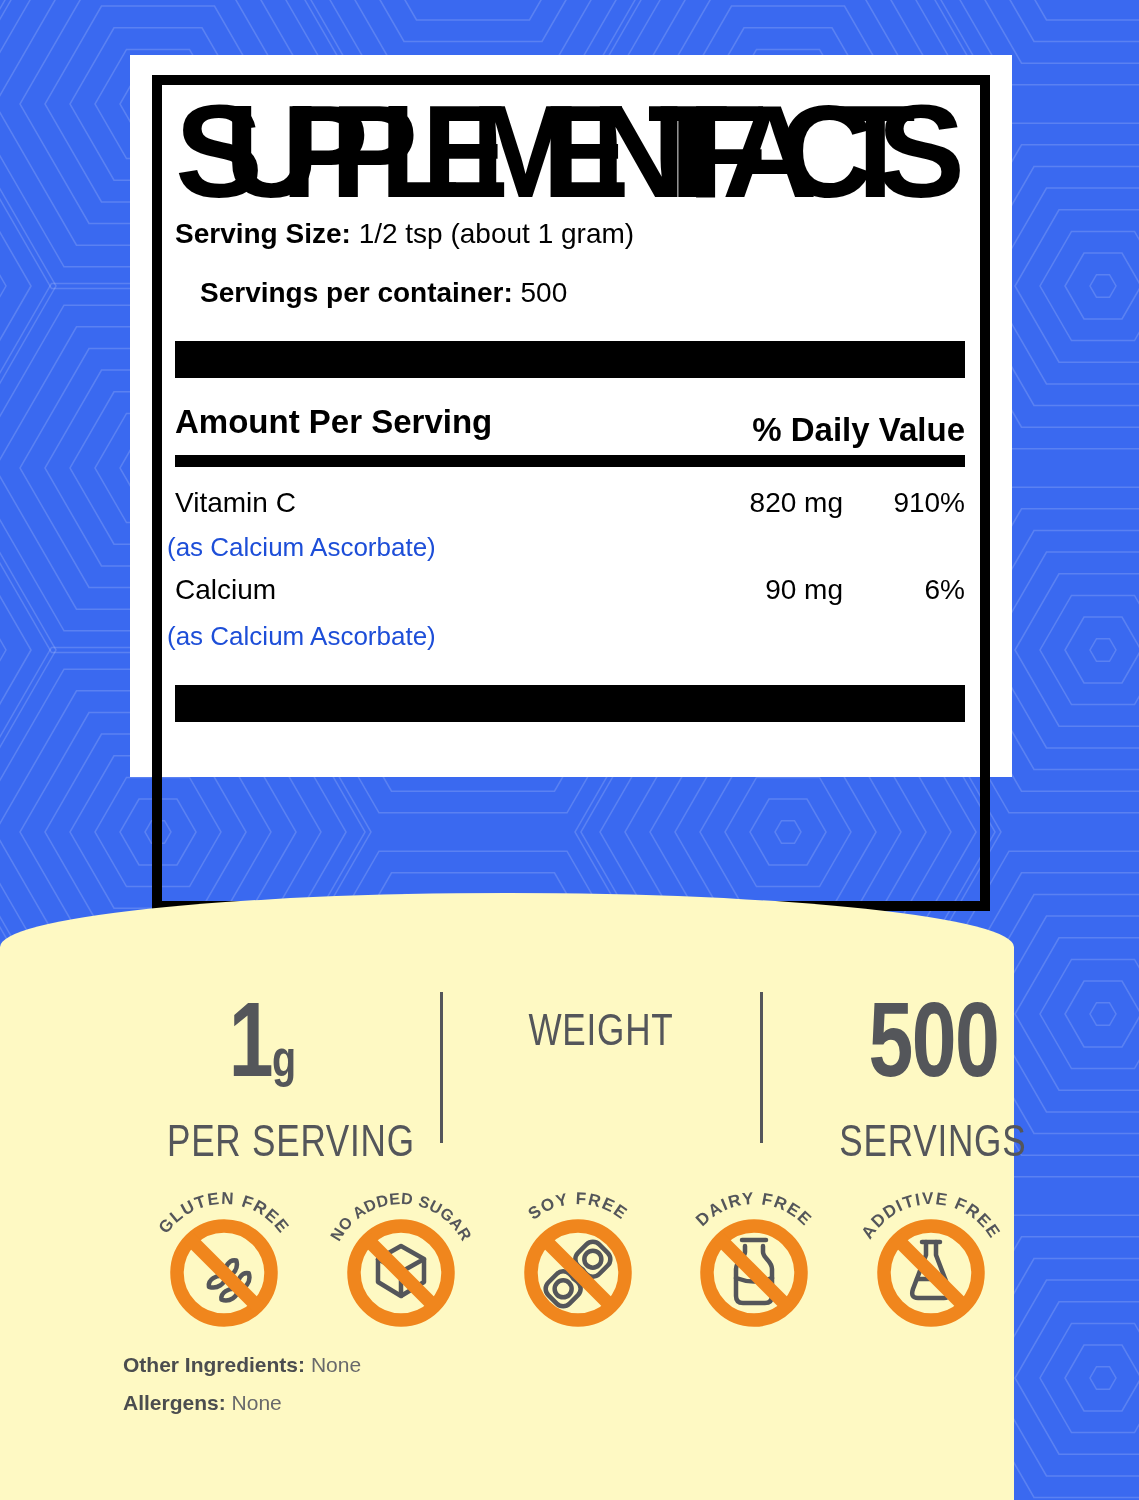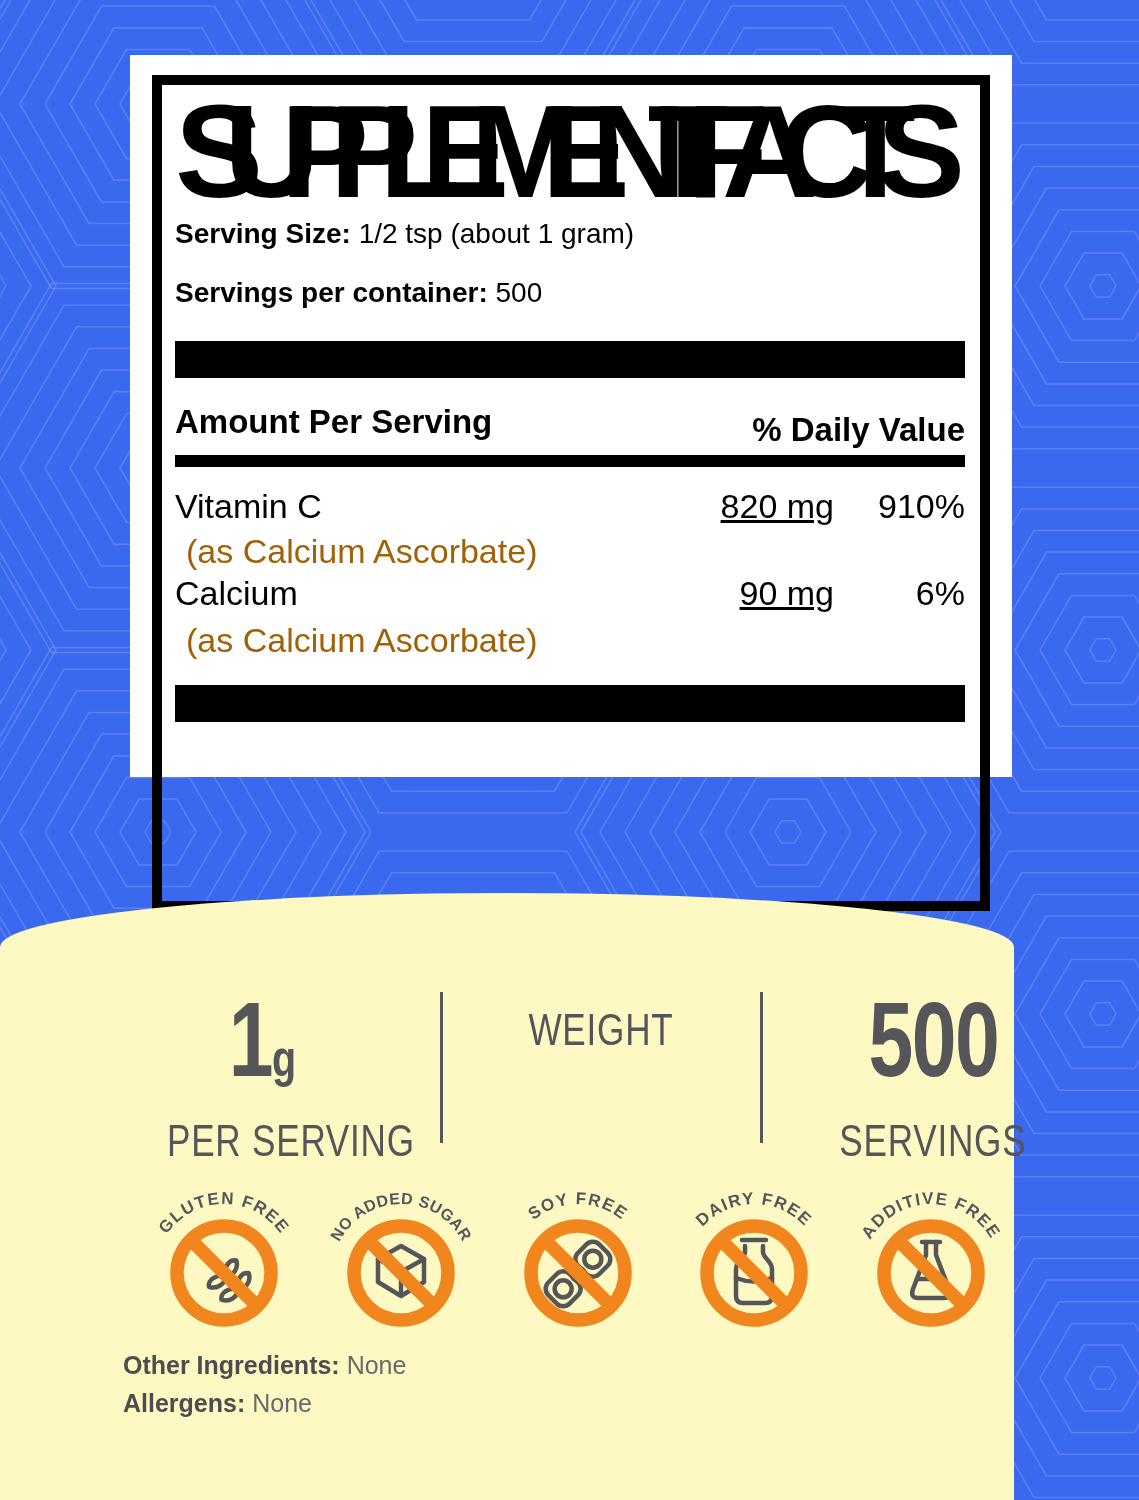--- a/index.html
+++ b/index.html
@@ -11,33 +11,33 @@
   .hex-bg { position:absolute; left:0; top:0; }
 
   
   .panel { position:absolute; left:130px; top:55px; width:882px; height:722px; background:#ffffff; }
   .frame { position:absolute; left:22px; top:20px; width:838px; height:836px; border:10px solid #000; box-sizing:border-box; }
   .title-wrap { position:absolute; left:13px; top:14px; width:790px; height:104px; }
   .title-wrap text { font-family:"Liberation Sans", sans-serif; font-weight:700; fill:#000; }
   .serve-line { position:absolute; left:13px; font-size:28px; color:#000; white-space:nowrap; }
   .serve-line b { font-weight:700; }
   .l1 { top:133px; }
-  .l2 { top:192px; }
+  .l2 { top:192px;margin-left:25px; }
   .blackbar { position:absolute; left:13px; width:790px; height:37px; background:#000; }
   .bar1 { top:256px; }
   .bar2 { top:600px; }
   .hdr-row { position:absolute; left:13px; top:318px; width:790px; font-size:33px; font-weight:700; color:#000; }
   .hdr-row .dv { position:absolute; right:0; top:8px; }
   .thick-rule { position:absolute; left:13px; top:370px; width:790px; height:12px; background:#000; }
-  .nut-row { position:absolute; left:13px; width:790px; font-size:34px; color:#000; }
-  .nut-row .amt { position:absolute; right:131px; top:0;text-decoration:underline; }
+  .nut-row { position:absolute; left:13px; width:790px; font-size:28px; color:#000; }
+  .nut-row .amt { position:absolute; right:122px; top:0; }
   .nut-row .dvv { position:absolute; right:0; top:0; }
   .r1 { top:402px; }
   .r2 { top:489px; }
-  .sub-row { position:absolute; left:24px; font-size:34px; color:#a16207; }
+  .sub-row { position:absolute; left:5px; font-size:26px; color:#1d4ed8; }
   .s1 { top:447px; }
   .s2 { top:536px; }
 
   
   .bottom {
     position:absolute; left:0; top:893px; width:1014px; height:607px;
     background:#fef9c3;
     border-radius:50% 50% 0 0 / 54px 54px 0 0;
   }
   .stat { position:absolute; top:100px; width:260px; text-align:center; color:#54565A; }
@@ -55,21 +55,21 @@
   }
   .divider { position:absolute; top:99px; width:3px; height:151px; background:#54565A; }
   .div-1 { left:440px; }
   .div-2 { left:760px; }
 
   .badge { position:absolute; top:283px; }
   .b1 { left:136px; } .b2 { left:313px; } .b3 { left:490px; } .b4 { left:666px; } .b5 { left:843px; }
   .badge textPath { font-family:"Liberation Sans", sans-serif; font-weight:700; font-size:17px; letter-spacing:1.4px; fill:#54565A; }
   .badge.long textPath { font-size:16px; letter-spacing:0.4px; }
 
-  .footer { position:absolute; left:123px; top:453px; font-size:25px; line-height:38px; color:#68696B; }
+  .footer { position:absolute; left:123px; top:453px; font-size:21px; line-height:38px; color:#68696B; }
   .footer b { font-weight:700; color:#4B4D4F; }
 </style>
 </head>
 <body>
 
 <svg class="hex-bg" width="1139" height="1500" aria-hidden="true">
   <defs>
     <g id="hexcell" fill="none" stroke="#ffffff" stroke-opacity="0.16" stroke-width="1.5">
       <polygon points="13,0 6.5,11.3 -6.5,11.3 -13,0 -6.5,-11.3 6.5,-11.3"></polygon>
       <polygon points="38,0 19,32.9 -19,32.9 -38,0 -19,-32.9 19,-32.9"></polygon>

